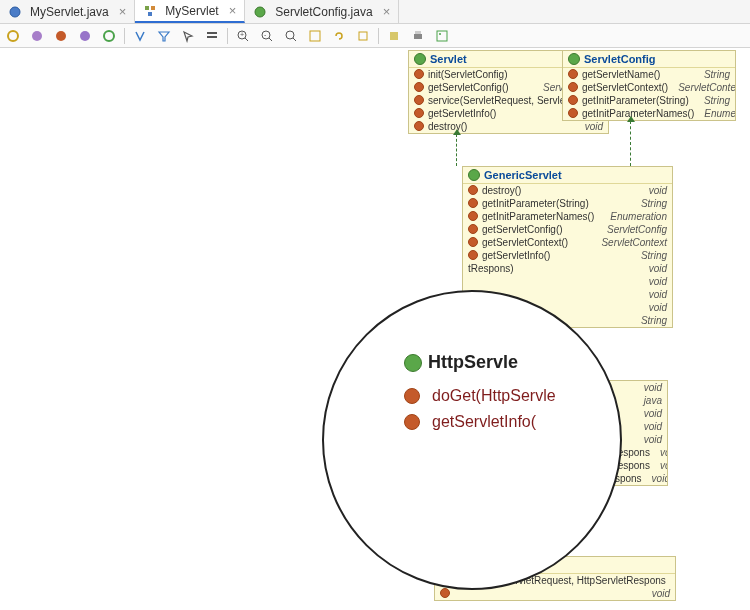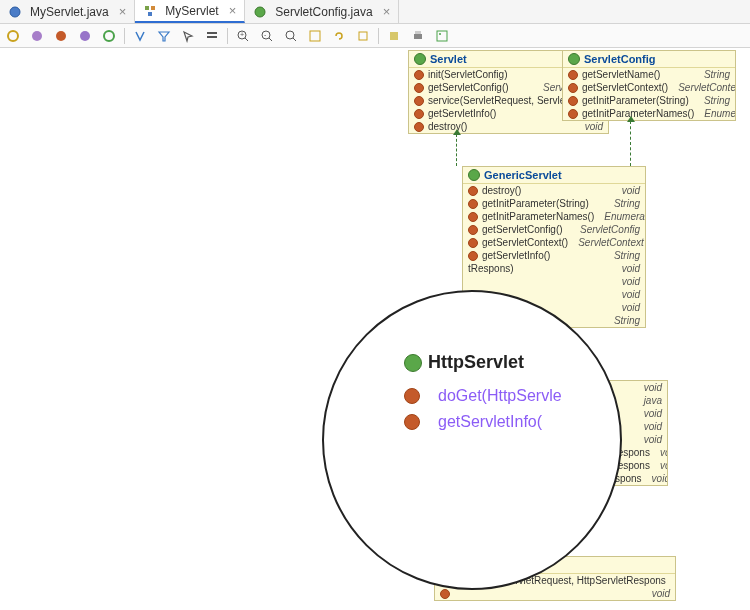--- a/index.html
+++ b/index.html
@@ -14,30 +14,30 @@
 
 
 .toolbar { display: flex; align-items: center; height: 24px; gap: 6px; padding: 0 4px; border-bottom: 1px solid #d4d4d4; background: #fafafa; }
 .tbtn { width: 18px; height: 18px; display: inline-flex; align-items: center; justify-content: center; font-size: 12px; cursor: pointer; }
 .sep { width: 1px; height: 16px; background: #ccc; }
 
 
 .canvas { position: absolute; left: 0; top: 48px; right: 0; bottom: 0; background: #fff; }
 .ubox { position: absolute; background: #fdfada; border: 1px solid #cbc38a; font-size: 10px; color: #333; }
 .ubox .hdr { display: flex; align-items: center; gap: 4px; padding: 2px 5px; font-weight: bold; font-size: 11px; color: #0a4b9a; border-bottom: 1px solid #e0d898; }
-.ubox .row { display: flex; align-items: center; gap: 4px; padding: 1px 5px; white-space: nowrap; overflow: hidden; }
+.ubox .row { display: flex; gap: 4px; padding: 1px 5px; white-space: nowrap; overflow: hidden; }
 .ubox .row .ret { margin-left: auto; color: #555; padding-left: 6px; font-style: italic; }
 .micon { width: 10px; height: 10px; border-radius: 50%; background: #c45a2a; border: 1px solid #a04418; flex: 0 0 auto; }
 .cicon { width: 12px; height: 12px; border-radius: 50%; background: #5aa749; border: 1px solid #3c7a2e; flex: 0 0 auto; }
 
 
 .magnifier { position: absolute; left: 322px; top: 242px; width: 300px; height: 300px; border: 2px solid #222; border-radius: 50%; overflow: hidden; background: #fff; }
 .mag-inner { position: absolute; left: 80px; top: 60px; }
 .mag-inner .hdr2 { display: flex; align-items: center; gap: 6px; font-size: 18px; font-weight: bold; color: #222; margin-bottom: 10px; }
-.mag-row { display: flex; align-items: center; gap: 18px; font-size: 16px; color: #8b5cf6; padding: 4px 0; }
+.mag-row { display: flex; align-items: center; gap: 12px; font-size: 16px; color: #7f1d1d; padding: 4px 0; }
 .mag-row .micon { width: 16px; height: 16px; }
 .mag-inner .cicon { width: 18px; height: 18px; }
 
 
 .conn { position: absolute; border-left: 1px dashed #3a7a34; }
 .conn.solid { border-left: 1px solid #3a4a8a; }
 .conn .arrow-up { position: absolute; top: -5px; left: -4px; width: 0; height: 0; border-left: 4px solid transparent; border-right: 4px solid transparent; border-bottom: 6px solid #3a7a34; }
 .conn.solid .arrow-up { border-bottom-color: #3a4a8a; }
 </style>
 </head>
@@ -233,21 +233,21 @@
         <span>getInitParameter(String)</span>
         <span class="ret">String</span>
       </div>
     <div class="row">
         <span class="micon"></span>
         <span>getInitParameterNames()</span>
         <span class="ret">Enumeration</span>
       </div>
   </div>
 
-  <div class="ubox" style="left:462px; top:118px; width:184px;">
+  <div class="ubox" style="left:462px; top:118px; width:211px;">
     <div class="hdr">
         <span class="cicon"></span>
         <span>GenericServlet</span>
       </div>
     <div class="row">
         <span class="micon"></span>
         <span>destroy()</span>
         <span class="ret">void</span>
       </div>
     <div class="row">
@@ -355,21 +355,21 @@
       <span class="arrow-up"></span>
     </div>
   <div class="conn solid" style="left:556px; top:467px; height:41px;">
       <span class="arrow-up"></span>
     </div>
 
   <div class="magnifier">
     <div class="mag-inner">
       <div class="hdr2">
         <span class="cicon"></span>
-        <span>HttpServlet</span>
+        <span>HttpServle</span>
       </div>
       <div class="mag-row">
           <span class="micon"></span>
           <span>doGet(HttpServle</span>
         </div>
       <div class="mag-row">
           <span class="micon"></span>
           <span>getServletInfo(</span>
         </div>
     </div>

